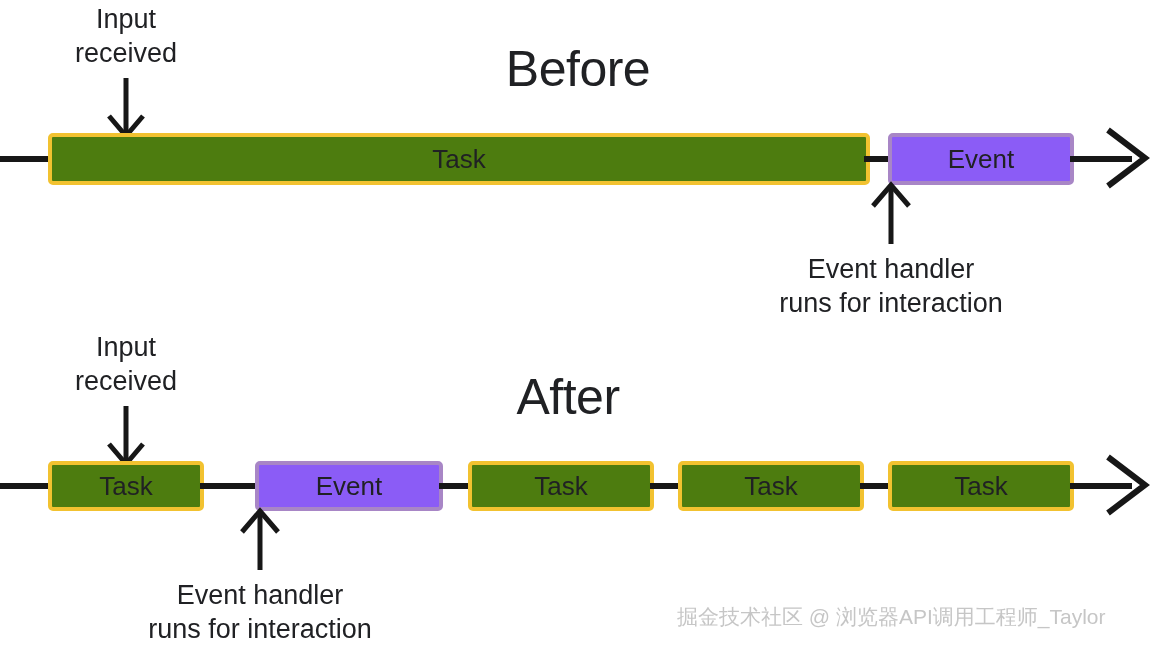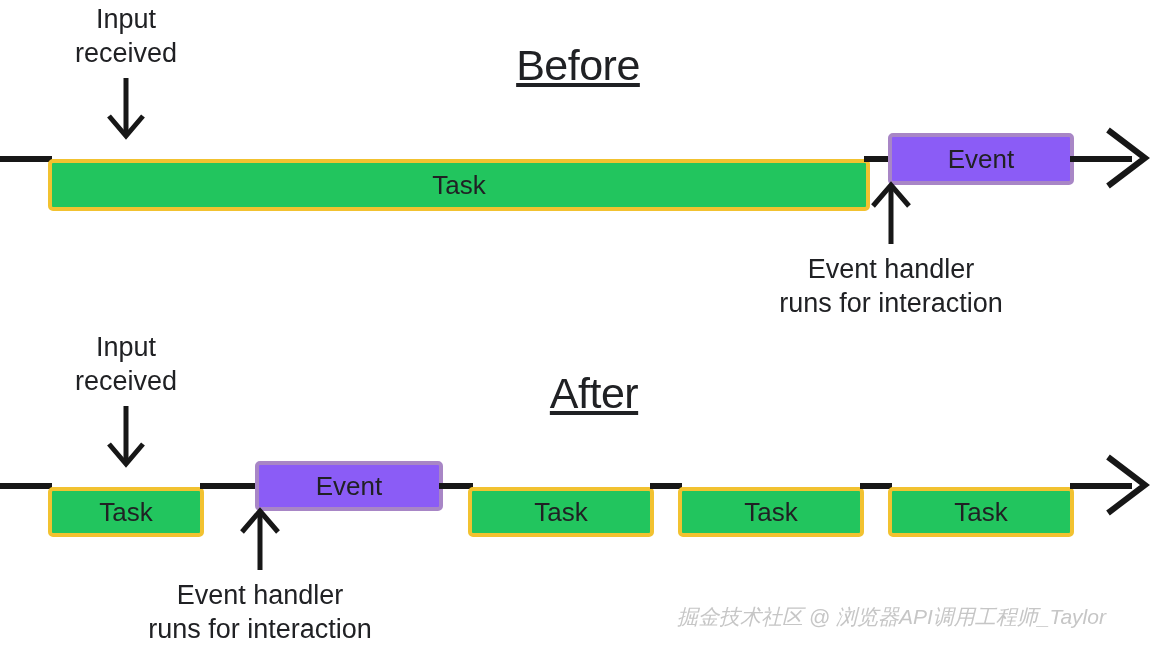--- a/index.html
+++ b/index.html
@@ -15,44 +15,42 @@
     position: relative;
     width: 1152px;
     height: 647px;
     background: #ffffff;
     overflow: hidden;
   }
   .abs { position: absolute; }
 
   
   .section-title {
-    font-size: 43px;
+    font-size: 50px;
     font-weight: 300;
     letter-spacing: -0.5px;
     color: #202124;
     text-align: center;
     line-height: 1;
     white-space: nowrap;
-    text-decoration: underline;
   }
 
   
   .bar {
     box-sizing: border-box;
     display: flex;
     align-items: center;
     justify-content: center;
     border-style: solid;
     border-width: 4px;
     border-radius: 5px;
   }
   .bar.task {
-    background: #22c55e;
+    background: #4d7c0f;
     border-color: #F2C230;
-    margin-top: 26px;
   }
   .bar.event {
     background: #8b5cf6;
     border-color: #A886C6;
   }
   .bar-label {
     font-size: 26px;
     font-weight: 400;
     color: #202124;
     line-height: 1;
@@ -127,21 +125,21 @@
 runs for interaction</div>
 
   <div class="abs caption" style="left:26px; top:330px; width:200px;">Input
 received</div>
 
   <svg class="abs arrow-svg" style="left:104px; top:406px;" width="44" height="62" viewBox="0 0 44 62">
     <line x1="22" y1="0" x2="22" y2="57" stroke="#171717" stroke-width="5"></line>
     <polyline points="5,38 22,58 39,38" fill="none" stroke="#171717" stroke-width="5" stroke-linecap="butt" stroke-linejoin="miter"></polyline>
   </svg>
 
-  <div class="abs section-title" style="left:394px; top:372px; width:400px;">After</div>
+  <div class="abs section-title" style="left:368px; top:372px; width:400px;">After</div>
 
   <div class="abs rule" style="left:0px; top:483px; width:52px;"></div>
 
   <div class="abs bar task" style="left:48px; top:461px; width:156px; height:50px;">
     <span class="bar-label">Task</span>
   </div>
 
   <div class="abs rule" style="left:200px; top:483px; width:58px;"></div>
 
   <div class="abs bar event" style="left:255px; top:461px; width:188px; height:50px;">
@@ -172,15 +170,15 @@
   </svg>
 
   <svg class="abs arrow-svg" style="left:237px; top:508px;" width="46" height="62" viewBox="0 0 46 62">
     <line x1="23" y1="62" x2="23" y2="4" stroke="#171717" stroke-width="5"></line>
     <polyline points="5,24 23,3 41,24" fill="none" stroke="#171717" stroke-width="5" stroke-linecap="butt" stroke-linejoin="miter"></polyline>
   </svg>
 
   <div class="abs caption" style="left:100px; top:578px; width:320px;">Event handler
 runs for interaction</div>
 
-  <div class="abs watermark" style="left:677px; top:603px;font-style:italic;">掘金技术社区 @ 浏览器API调用工程师_Taylor</div>
+  <div class="abs watermark" style="left:677px; top:603px;">掘金技术社区 @ 浏览器API调用工程师_Taylor</div>
 
 </div>
 
 </body></html>

